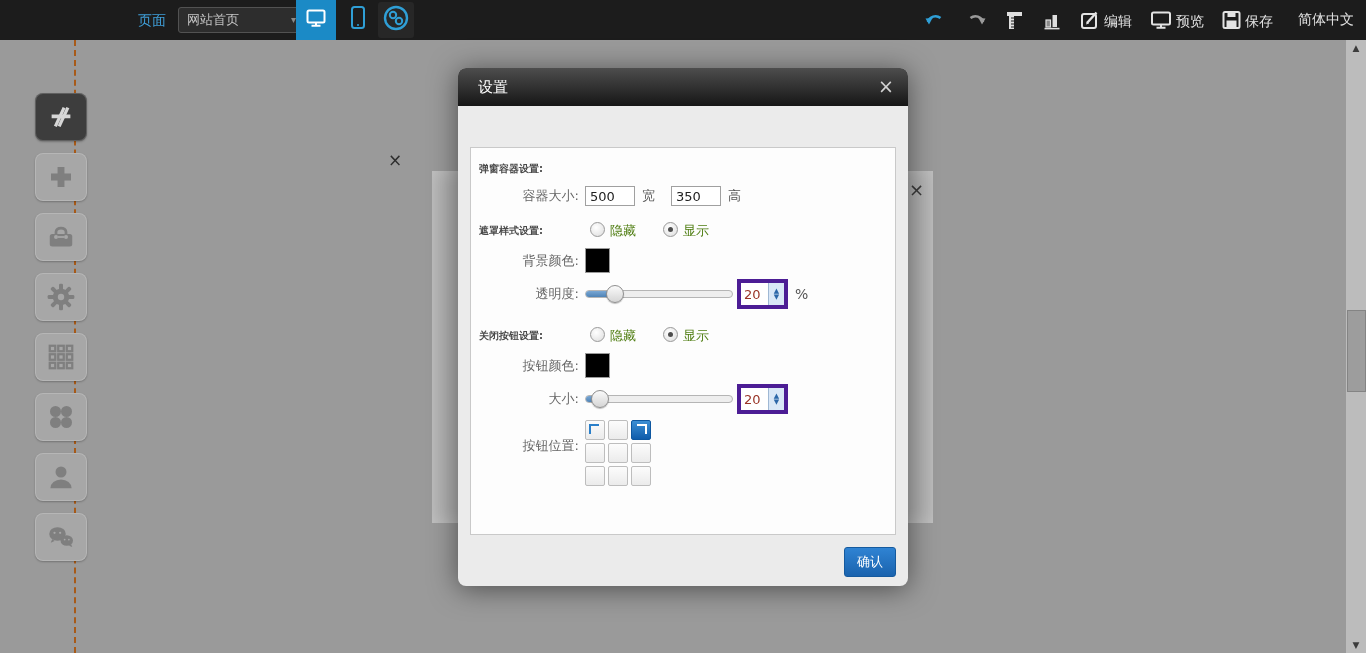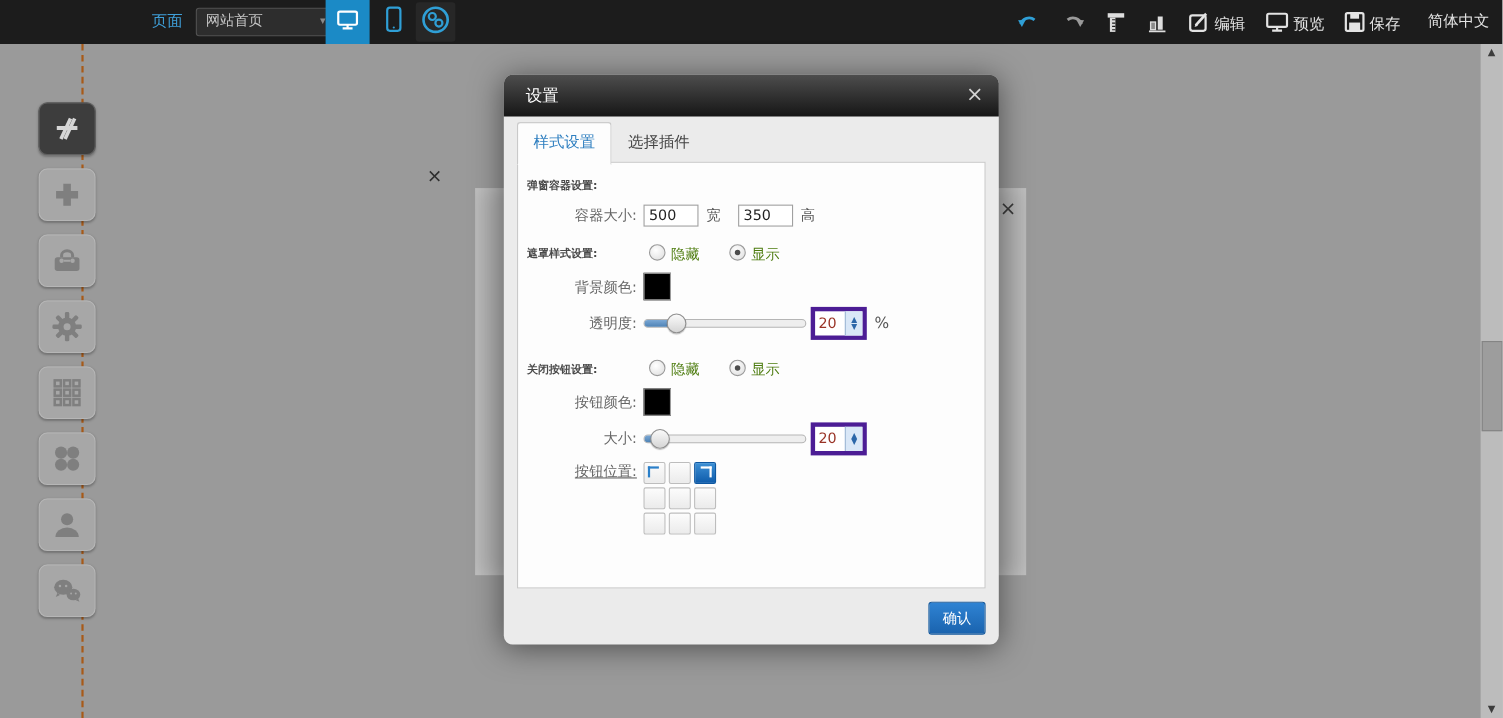--- a/index.html
+++ b/index.html
@@ -312,24 +312,20 @@
     <div class="sb-arrow sb-up">▲</div>
     <div class="sb-thumb"></div>
     <div class="sb-arrow sb-down">▼</div>
   </div>
 
   <div class="modal">
     <div class="m-header">
       <span class="m-title">设置</span>
       <span class="m-close">×</span>
     </div>
-    <div class="m-tabs">
-      <div class="m-tab active">样式设置</div>
-      <div class="m-tab">选择插件</div>
-    </div>
 
     <div class="m-content">
 
       <div class="frow" style="margin-top:2px;">
         <span class="sec-label">弹窗容器设置:</span>
       </div>
 
       <div class="frow" style="margin-top:10px;">
         <span class="lbl">容器大小:</span>
         <input class="sz-input" value="500" style="">
@@ -392,21 +388,21 @@
           <div class="sl-fill" style="width:13px;"></div>
           <div class="sl-handle" style="left:5px;"></div>
         </div>
         <div class="spinner">
           <span class="sp-num">20</span>
           <span class="sp-step">▲<br>▼</span>
         </div>
       </div>
 
       <div class="frow" style="align-items:flex-start;margin-top:4px;">
-        <span class="lbl" style="margin-top:0;text-decoration:underline;">按钮位置:</span>
+        <span class="lbl" style="margin-top:17px;">按钮位置:</span>
         <div class="pgrid">
           <div class="pcell">
               <span class="corner c-tl"></span>
             </div>
           <div class="pcell"></div>
           <div class="pcell sel-blue">
               <span class="corner c-tr"></span>
             </div>
           <div class="pcell"></div>
           <div class="pcell"></div>

